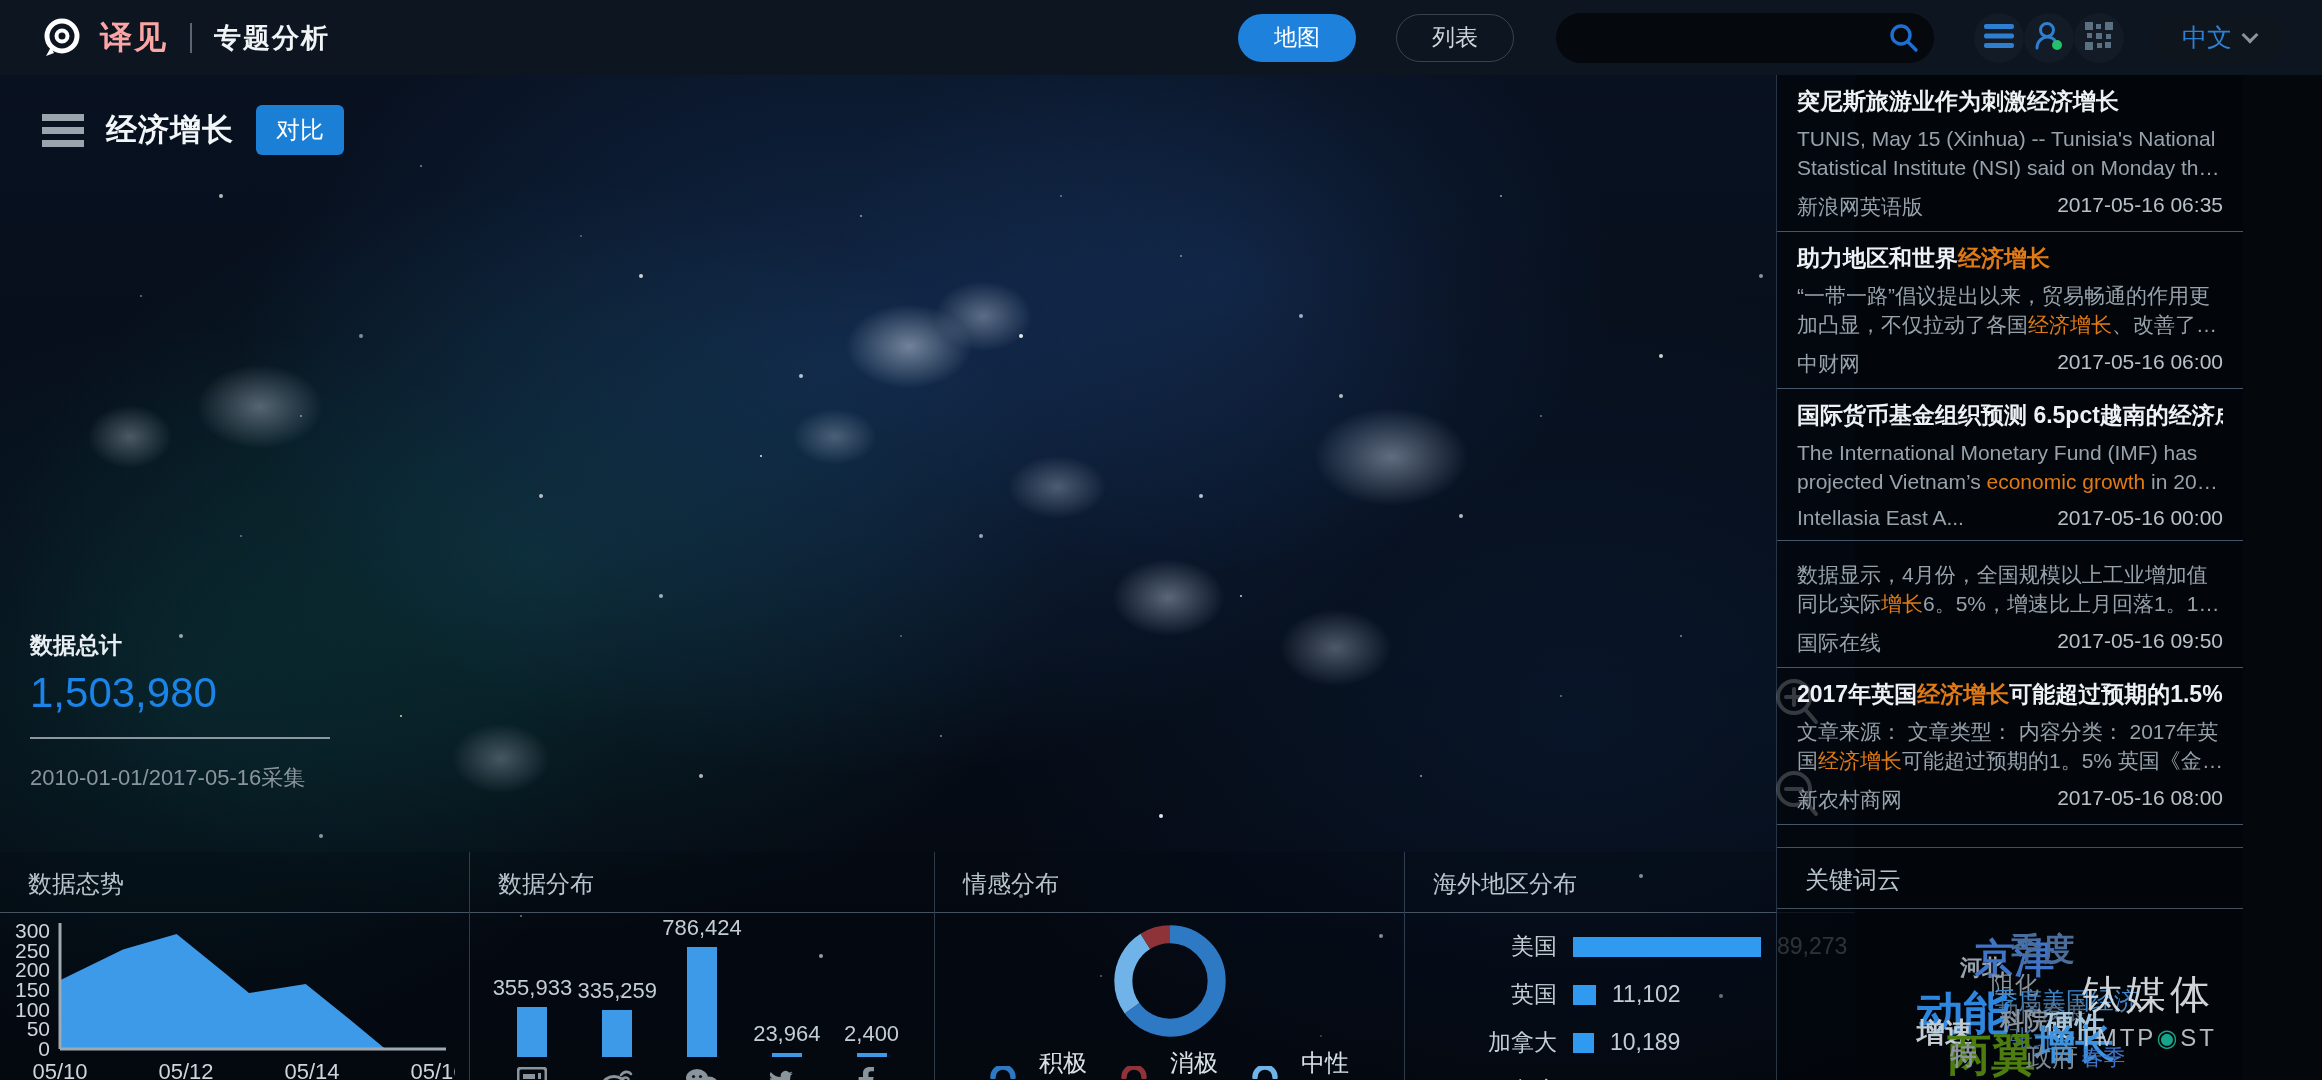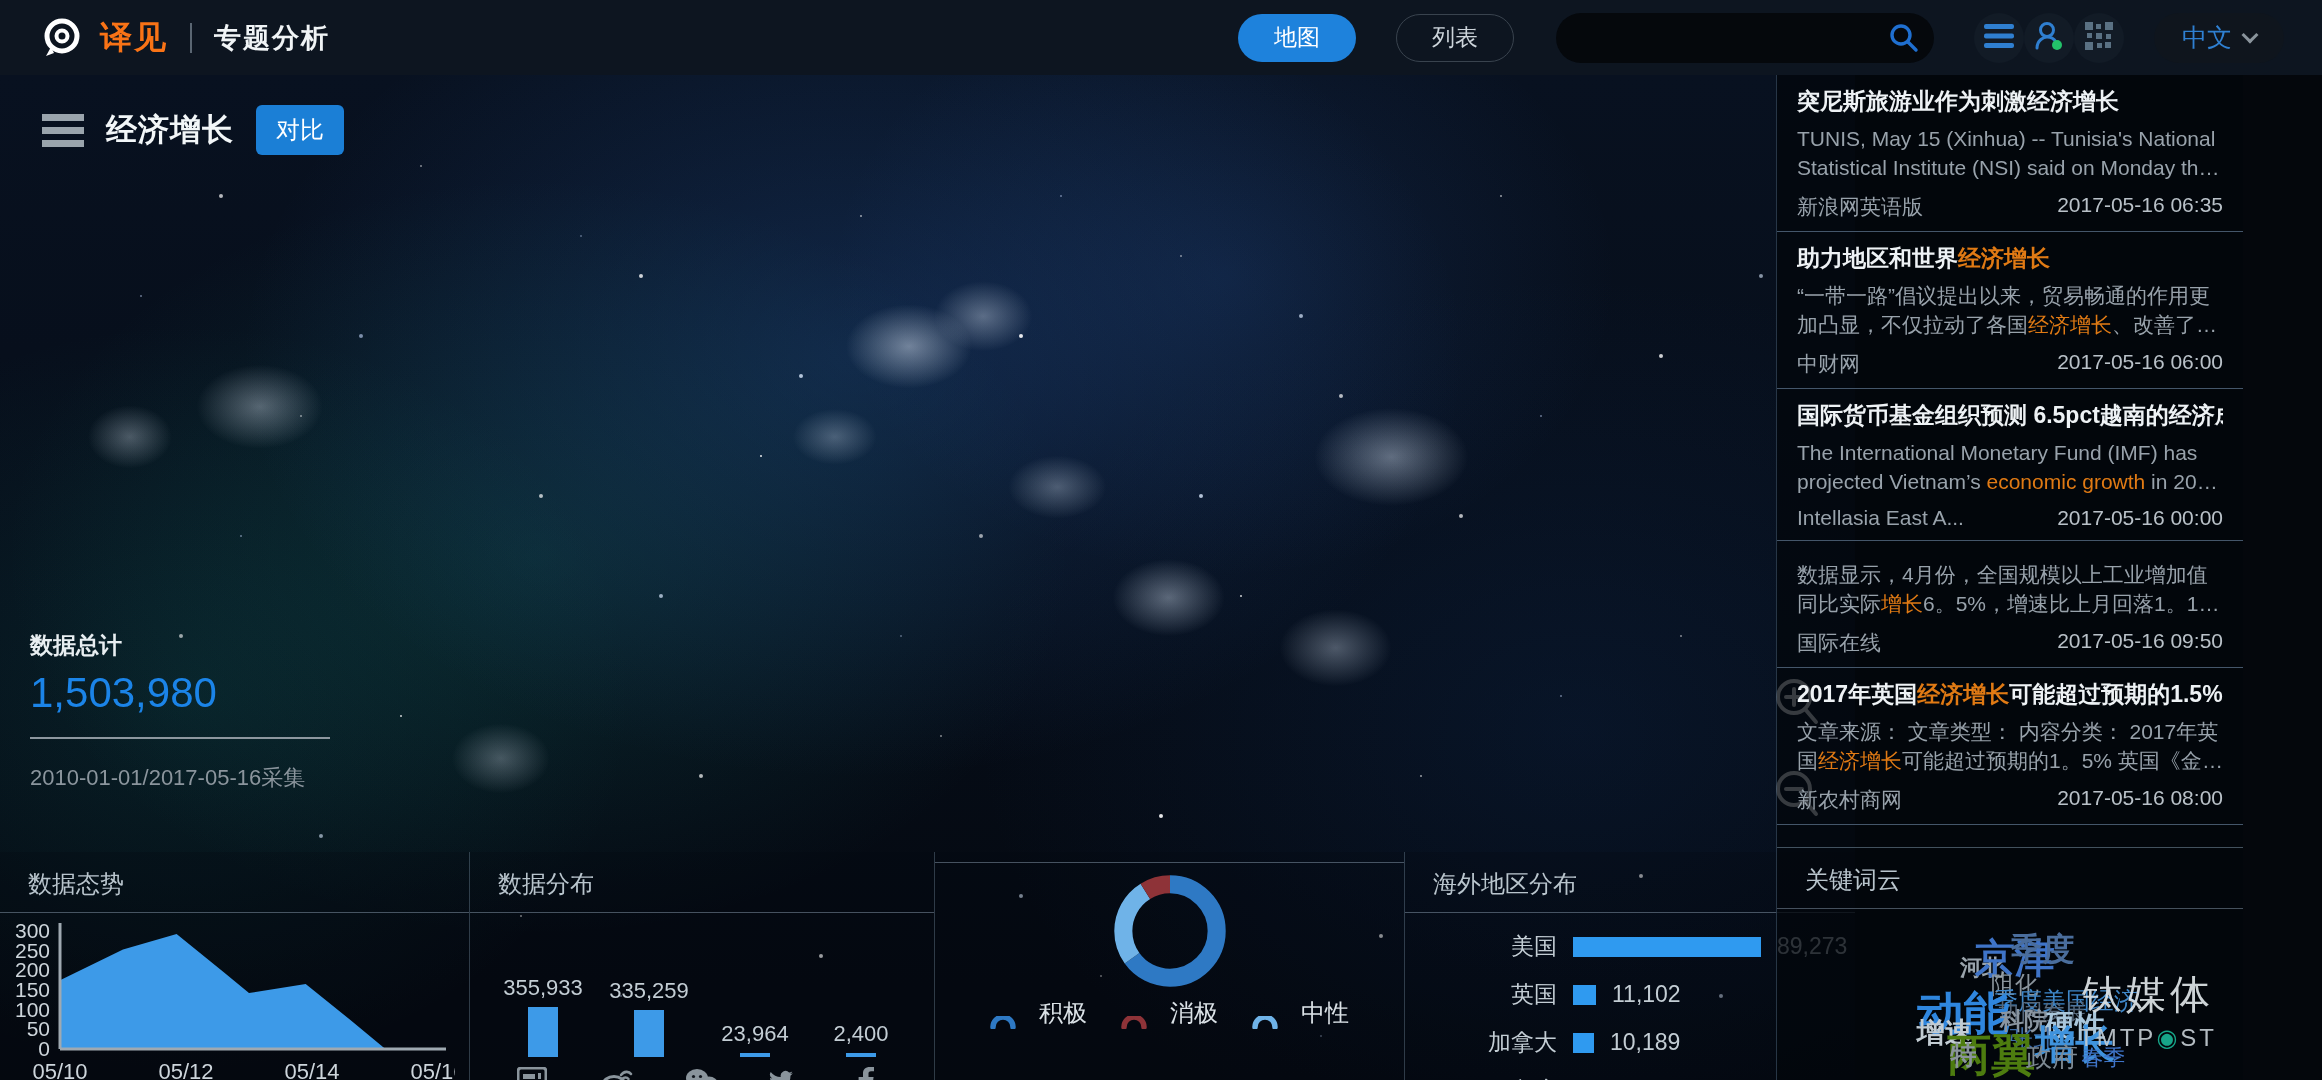--- a/index.html
+++ b/index.html
@@ -5,21 +5,21 @@
   * { margin:0; padding:0; box-sizing:border-box; }
   html,body { background:#000; }
   body { font-family:"Liberation Sans", sans-serif; }
   .stage { position:relative; width:2322px; height:1080px; overflow:hidden; background:#04070c; color:#dfe6ea; }
 
   
   .header { position:absolute; top:0; left:0; right:0; height:75px; background:#0d1520;
             display:flex; align-items:center; padding:0 38px; z-index:50; }
   .logo-group { display:flex; align-items:center; gap:16px; }
   .logo-icon svg { display:block; }
-  .logo-text { font-size:32px; font-weight:bold; color:#f97316; letter-spacing:2px; }
+  .logo-text { font-size:32px; font-weight:bold; color:#fca5a5; letter-spacing:2px; }
   .logo-sep { width:2px; height:30px; background:#5a6672; margin:0 6px; }
   .app-title { font-size:27px; font-weight:bold; color:#f0f4f6; letter-spacing:2px; }
 
   .view-toggle { margin-left:auto; display:flex; align-items:center; gap:40px; }
   .pill { height:48px; min-width:118px; border-radius:24px; font-size:23px; display:flex;
           align-items:center; justify-content:center; cursor:pointer; }
   .pill-active { background:#1e82dc; color:#fff; border:none; }
   .pill-ghost { background:transparent; color:#cdd5db; border:1px solid #39434e; }
 
   .search-wrap { margin-left:42px; position:relative; width:378px; height:50px; }
@@ -300,20 +300,24 @@
         <div class="src-cols">
             <div class="src-col">
               <span class="src-label">355,933</span>
               <div class="src-bar" style="height: 50px; background: rgb(61, 154, 232);"></div>
             </div>
             <div class="src-col">
               <span class="src-label">335,259</span>
               <div class="src-bar" style="height: 47px; background: rgb(61, 154, 232);"></div>
             </div>
             <div class="src-col">
+              <span class="src-label">786,424</span>
+              <div class="src-bar" style="height: 110px; background: rgb(61, 154, 232);"></div>
+            </div>
+            <div class="src-col">
               <span class="src-label">23,964</span>
               <div class="src-bar" style="height: 4px; background: rgb(61, 154, 232);"></div>
             </div>
             <div class="src-col">
               <span class="src-label">2,400</span>
               <div class="src-bar" style="height: 4px; background: rgb(61, 154, 232);"></div>
             </div>
           </div>
         <div class="src-icons">
             <div class="src-icon">
@@ -354,20 +358,21 @@
             <div class="src-icon">
               <svg width="16" height="28" viewBox="0 0 16 28" fill="currentColor">
                 <path d="M10.5 28 V15 h4.4 l.7-5 h-5.1 V6.8 c0-1.5.4-2.5 2.6-2.5 H16 V-0 h-4 C7.2 0 5 2.6 5 6.3 V10 H0.6 v5 H5 v13 z"></path>
               </svg>
               <span class="src-suffix">-</span>
             </div>
           </div>
       </div>
 
       <div class="panel p-sentiment">
+        <div class="panel-title">情感分布</div>
         <hr class="panel-rule">
         <div class="donut-wrap">
             <svg width="128" height="128" viewBox="0 0 170 170">
               <circle cx="85" cy="85" r="62" fill="none" stroke="#2e79c4" stroke-width="24" stroke-dasharray="253.21236787933734 136.345121165797" stroke-dashoffset="0" transform="rotate(-90 85 85)"></circle>
               <circle cx="85" cy="85" r="62" fill="none" stroke="#6fb3e8" stroke-width="24" stroke-dasharray="101.28494715173493 288.2725418933994" stroke-dashoffset="-253.21236787933734" transform="rotate(-90 85 85)"></circle>
               <circle cx="85" cy="85" r="62" fill="none" stroke="#8e3338" stroke-width="24" stroke-dasharray="35.06017401406209 354.4973150310722" stroke-dashoffset="-354.4973150310723" transform="rotate(-90 85 85)"></circle>
             </svg>
           </div>
         <div class="sent-legend">
             <div class="legend-item">

